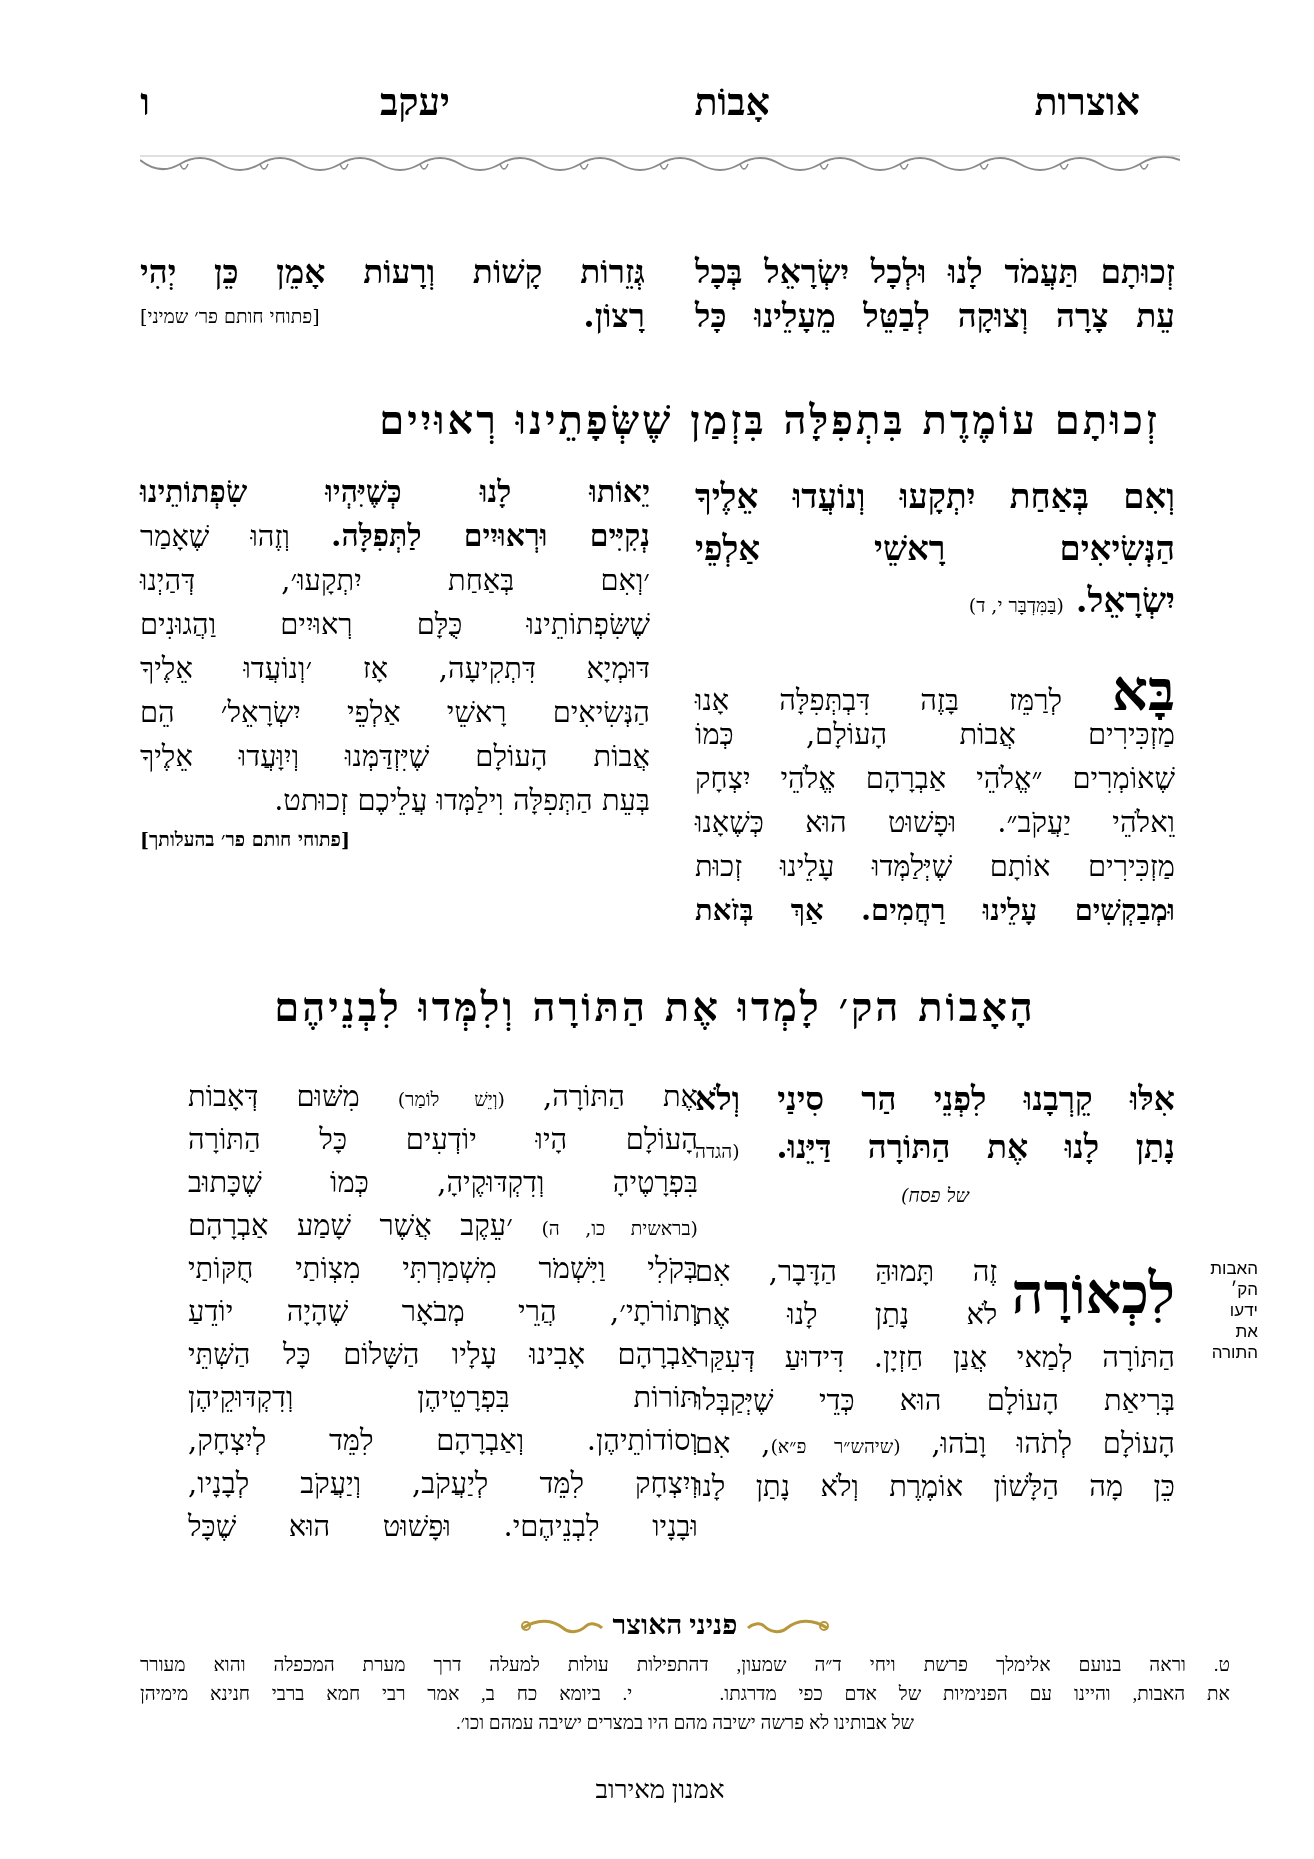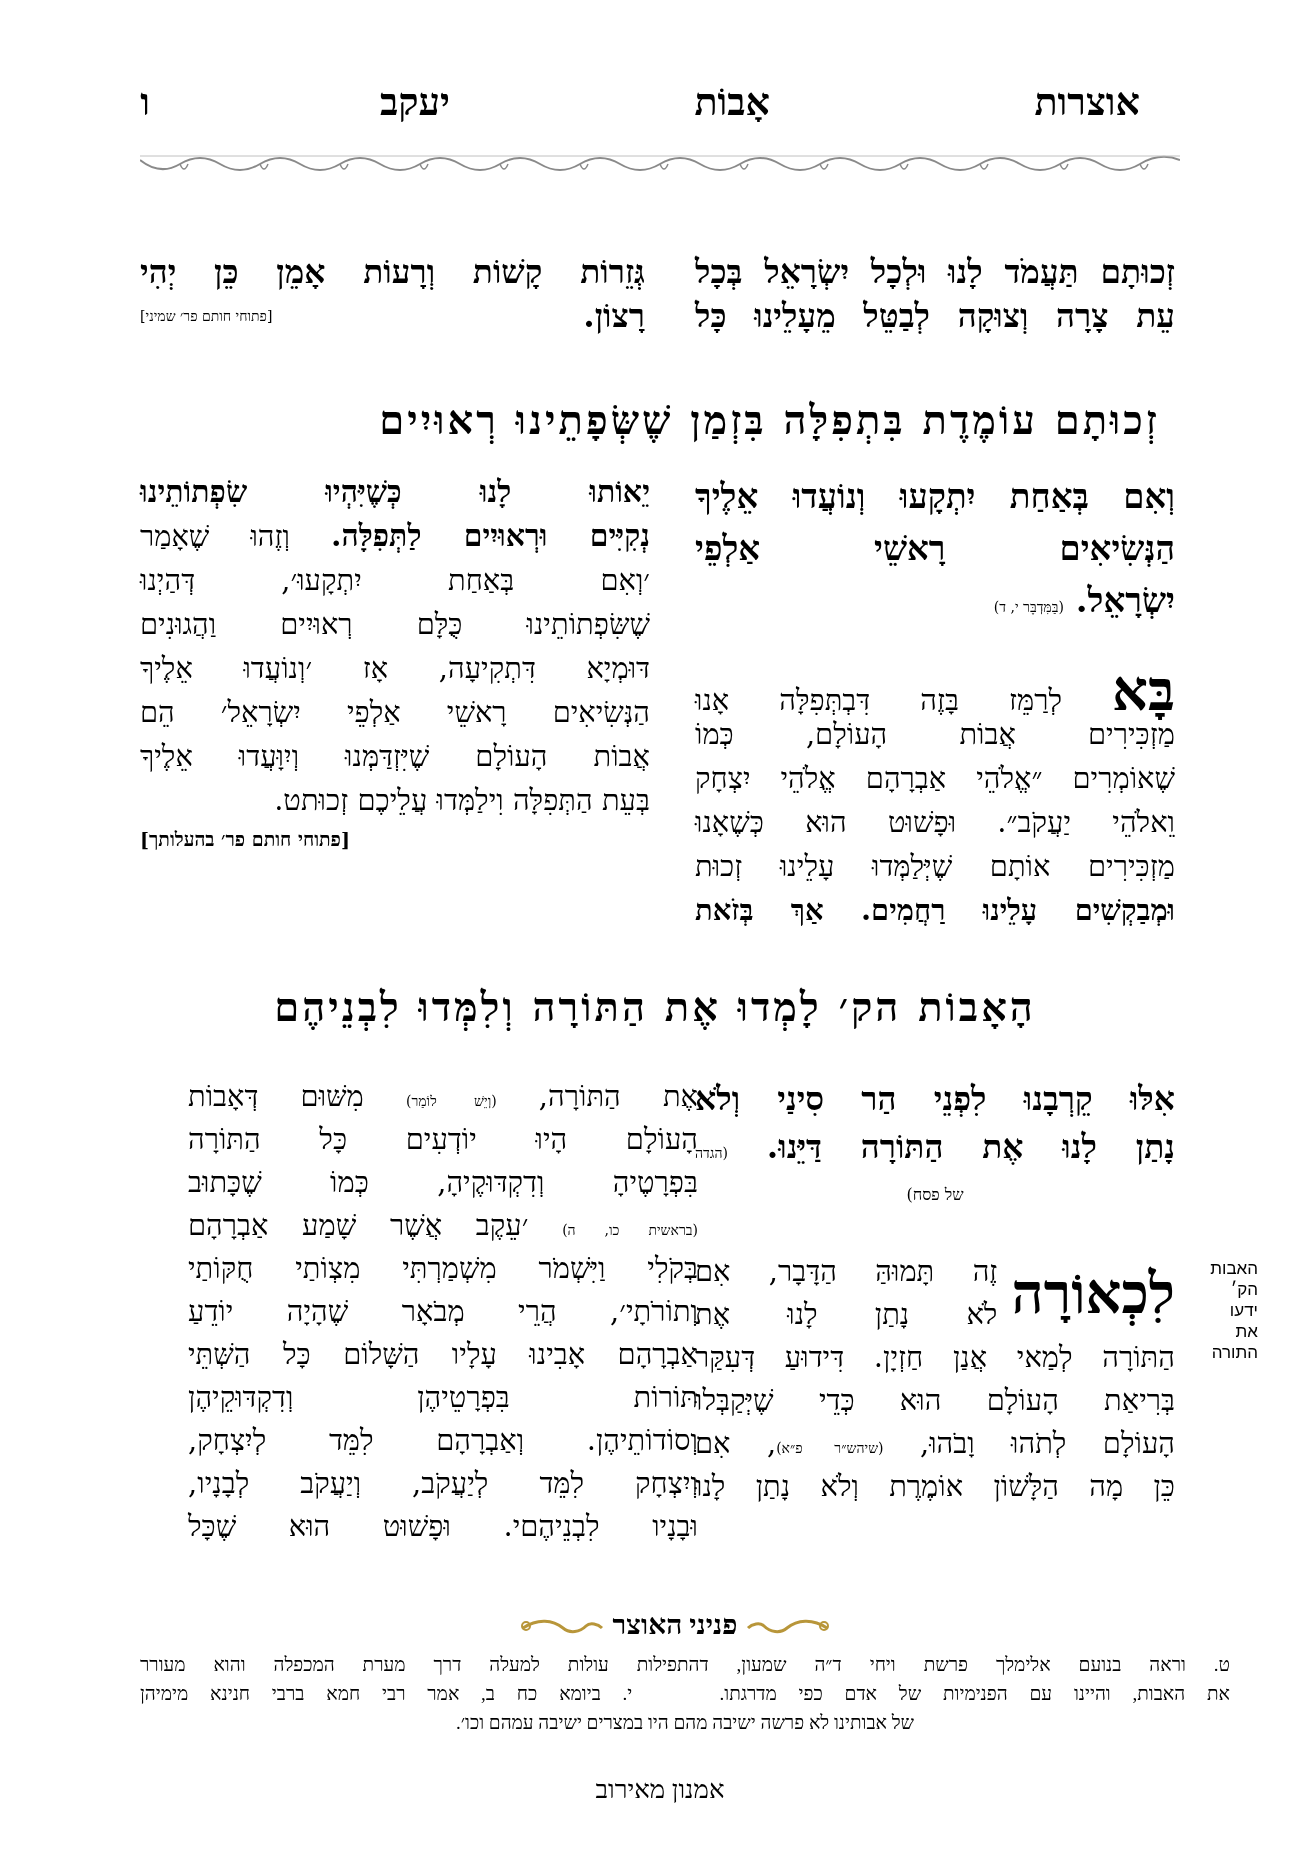--- a/index.html
+++ b/index.html
@@ -9,21 +9,21 @@
   .running-head span { position: absolute; top: 0; font-size: 38px; font-weight: bold; font-family: "Liberation Serif", serif; }
   .rh-title1 { right: 40px; }
   .rh-title2 { right: 410px; }
   .rh-title3 { right: 730px; }
   .rh-page { right: 1030px; }
 
   .ornament-rule { position: absolute; top: 150px; left: 140px; width: 1040px; height: 28px; }
 
   .col { position: absolute; direction: rtl; text-align: justify; text-align-last: justify; font-weight: bold; }
   .line { display: block; height: 44px; line-height: 44px; white-space: nowrap; text-align-last: justify; text-align: justify; }
-  .src { font-weight: normal; font-size: 14px; }
+  .src { font-weight: normal; font-size: 19px; }
 
   .intro-right { top: 250px; left: 695px; width: 480px; font-size: 33px; }
   .intro-left { top: 250px; left: 140px; width: 505px; font-size: 33px; }
   .intro-left .line:nth-child(2) { text-align-last: auto; }
 
   .heading { position: absolute; left: 150px; width: 1010px; text-align: center; font-size: 40px; font-weight: bold; font-family: "DejaVu Serif", serif; letter-spacing: 3px; white-space: nowrap; }
   .heading1 { top: 396px; text-align: right; }
   .heading2 { top: 983px; }
 
   .s1-right { top: 470px; left: 695px; width: 480px; font-size: 34px; }
@@ -31,21 +31,21 @@
   .s1-right-body { top: 668px; left: 695px; width: 480px; font-size: 29px; font-weight: normal; }
   .s1-right-body .line { height: 44px; line-height: 44px; }
   .big-initial { font-size: 56px; font-weight: 900; }
   .s1-left { top: 470px; left: 140px; width: 510px; font-size: 29px; font-weight: normal; }
   .s1-left .line { height: 44px; line-height: 44px; }
   .s1-left .b { font-weight: bold; font-size: 30px; }
   .src-line { font-weight: bold; font-size: 19px; text-align: left !important; text-align-last: left !important; height: 34px !important; line-height: 34px !important; }
 
   .s2-right { top: 1075px; left: 695px; width: 480px; font-size: 33px; }
   .s2-right .line { height: 48px; line-height: 48px; }
-  .s2-center { text-align: right; text-align-last: center !important; font-weight: normal; font-size: 16px; }
+  .s2-center { text-align: right; text-align-last: center !important; font-weight: normal; font-size: 19px; font-style: italic; }
 
   .margin-note { position: absolute; top: 1258px; left: 1188px; width: 70px; font-size: 17px; line-height: 21px; text-align: right; direction: rtl; font-family: "Liberation Sans", sans-serif; }
 
   .s2-right-body { top: 1250px; left: 695px; width: 480px; font-size: 29px; font-weight: normal; }
   .s2-right-body .line { height: 43px; line-height: 43px; }
   .huge-initial { font-size: 56px; font-weight: 900; }
 
   .s2-left { top: 1075px; left: 140px; width: 510px; font-size: 29px; font-weight: normal; margin-left: 48px; }
   .s2-left .line { height: 43px; line-height: 43px; }
 

